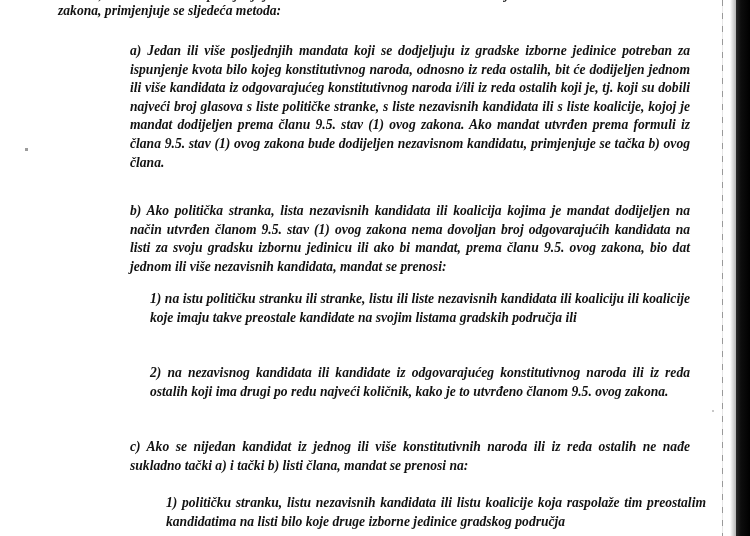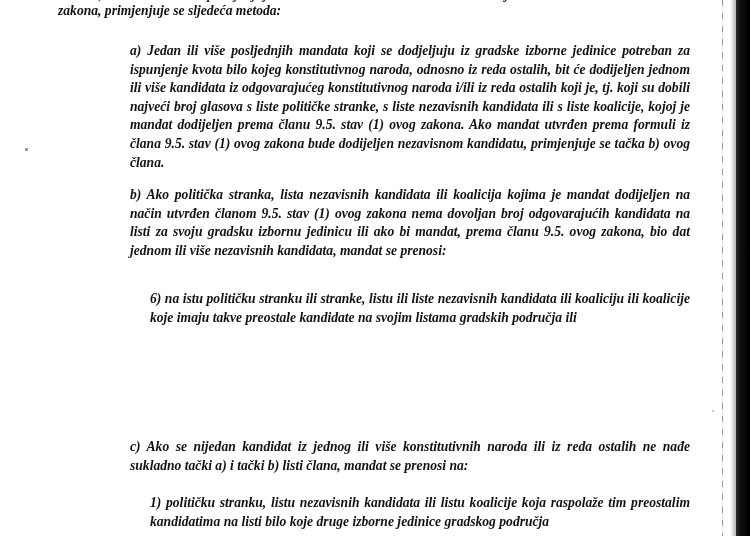--- a/index.html
+++ b/index.html
@@ -109,25 +109,25 @@
     font-style: italic;
   }
 
   .subpara {
     position: absolute;
     left: 150px;
     width: 540px;
   }
 
   .p-a      { top: 42px; }
-  .p-b      { top: 186px; }
+  .p-b      { top: 202px; }
   .p-b1     { top: 290px; }
   .p-b2     { top: 364px; }
   .p-c      { top: 438px; }
-  .p-c1     { top: 494px; }
+  .p-c1     { top: 494px; margin-left: 16px; }
 
   
   .p-c1 {
     height: 42px;
     overflow: hidden;
   }
 
   
   .speck {
     position: absolute;
@@ -145,22 +145,23 @@
   <div class="content">
 
     <div class="clipped-line">zakona, primjenjuje se sljedeća metoda:</div>
 
     <p class="lead">zakona, primjenjuje se sljedeća metoda:</p>
 
     <p class="para p-a">a) Jedan ili više posljednjih mandata koji se dodjeljuju iz gradske izborne jedinice potreban za ispunjenje kvota bilo kojeg konstitutivnog naroda, odnosno iz reda ostalih, bit će dodijeljen jednom ili više kandidata iz odgovarajućeg konstitutivnog naroda i/ili iz reda ostalih koji je, tj. koji su dobili najveći broj glasova s liste političke stranke, s liste nezavisnih kandidata ili s liste koalicije, kojoj je mandat dodijeljen prema članu 9.5. stav (1) ovog zakona. Ako mandat utvrđen prema formuli iz člana 9.5. stav (1) ovog zakona bude dodijeljen nezavisnom kandidatu, primjenjuje se tačka b) ovog člana.</p>
 
     <p class="para p-b">b) Ako politička stranka, lista nezavisnih kandidata ili koalicija kojima je mandat dodijeljen na način utvrđen članom 9.5. stav (1) ovog zakona nema dovoljan broj odgovarajućih kandidata na listi za svoju gradsku izbornu jedinicu ili ako bi mandat, prema članu 9.5. ovog zakona, bio dat jednom ili više nezavisnih kandidata, mandat se prenosi:</p>
 
-    <p class="subpara p-b1">6) na istu političku stranku ili stranke, listu ili liste nezavisnih kandidata ili koaliciju ili koalicije koje imaju takve preostale kandidate na svojim listama gradskih područja ili</p>
+    <p class="subpara p-b1">1) na istu političku stranku ili stranke, listu ili liste nezavisnih kandidata ili koaliciju ili koalicije koje imaju takve preostale kandidate na svojim listama gradskih područja ili</p>
 
+    <p class="subpara p-b2">2) na nezavisnog kandidata ili kandidate iz odgovarajućeg konstitutivnog naroda ili iz reda ostalih koji ima drugi po redu najveći količnik, kako je to utvrđeno članom 9.5. ovog zakona.</p>
 
     <p class="para p-c">c) Ako se nijedan kandidat iz jednog ili više konstitutivnih naroda ili iz reda ostalih ne nađe sukladno tački a) i tački b) listi člana, mandat se prenosi na:</p>
 
     <p class="subpara p-c1">1) političku stranku, listu nezavisnih kandidata ili listu koalicije koja raspolaže tim preostalim kandidatima na listi bilo koje druge izborne jedinice gradskog područja</p>
 
   </div>
 
   <div class="speck speck-a"></div>
   <div class="speck speck-b"></div>
 

